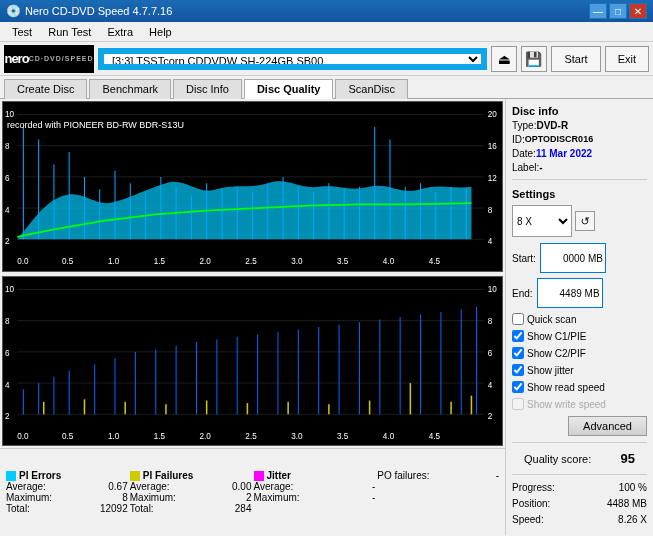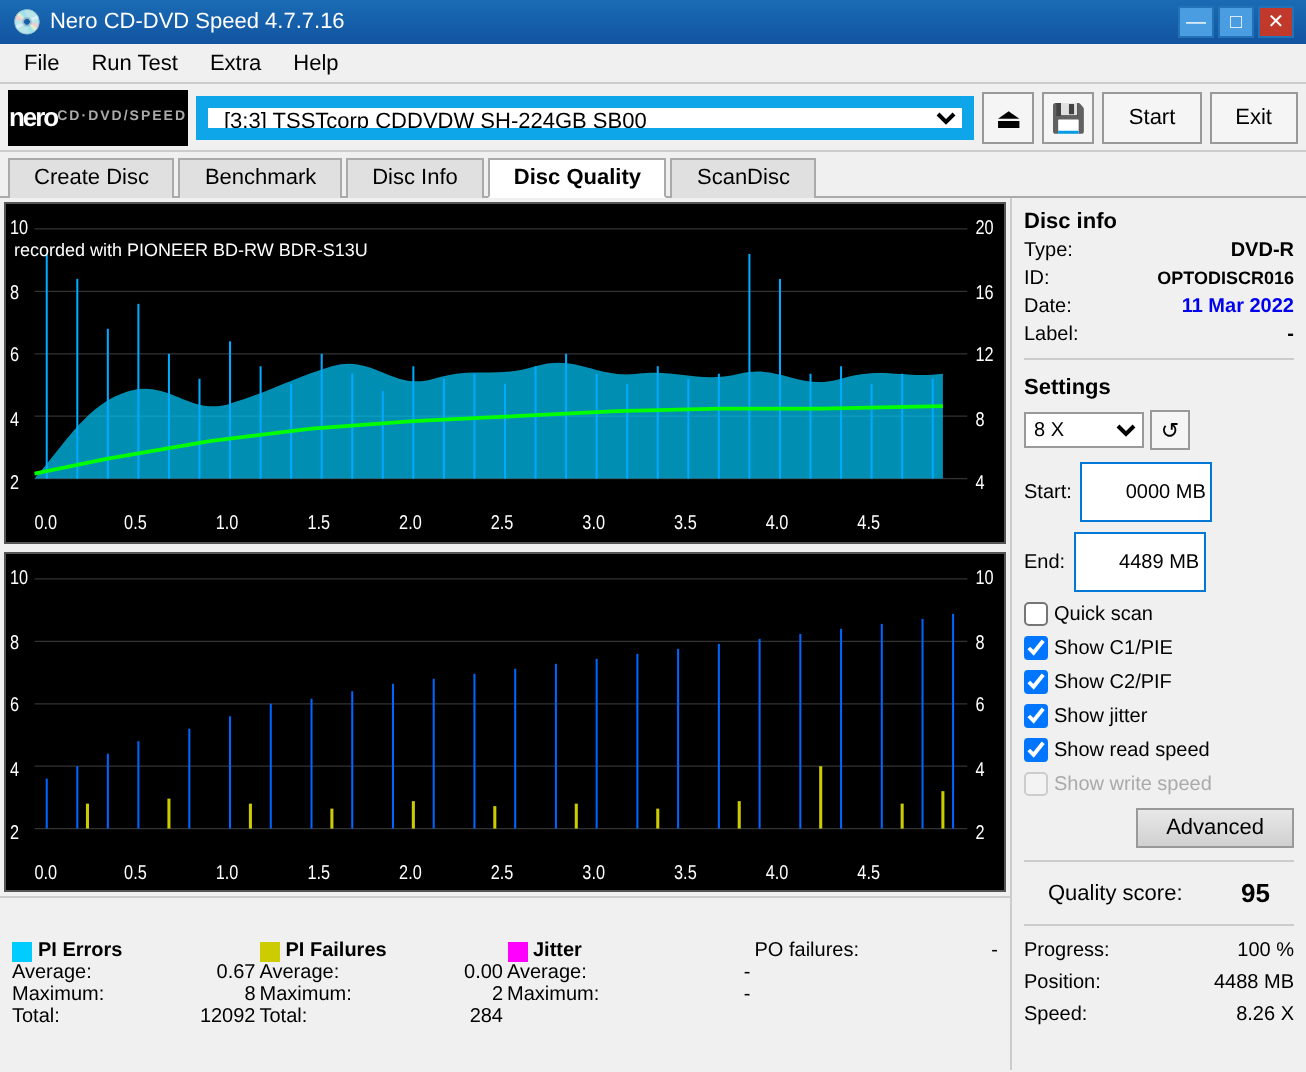--- a/index.html
+++ b/index.html
@@ -167,26 +167,26 @@
       background: #f0f0f0;
       border-left: 1px solid #ccc;
       padding: 4px 6px;
       display: flex;
       flex-direction: column;
       gap: 3px;
       font-size: 11px;
       flex-shrink: 0;
     }
     .panel-section-title { font-weight: bold; font-size: 11px; margin-top: 2px; }
-    .info-row { display: flex; justify-content: space-between; font-size: 10px; }
+    .info-row { display: flex; font-size: 10px; }
     .info-val { font-weight: 600; }
     .info-val.date { color: #0000ee; }
     .settings-row { display: flex; align-items: center; gap: 3px; margin: 2px 0; }
     .speed-select {
-      width: 60px; height: 18px;
+      width: 60px; height: 32px;
       border: 1px solid #999;
       background: white;
       font-size: 10px;
     }
     .mb-input {
       width: 66px; height: 30px;
       border: 1px solid #0078d7;
       background: white;
       font-size: 10px;
       padding: 0 2px;
@@ -227,21 +227,21 @@
     <span>Nero CD-DVD Speed 4.7.7.16</span>
   </div>
   <div class="title-bar-controls">
     <div class="title-btn">—</div>
     <div class="title-btn">□</div>
     <div class="title-btn" style="background:#c0392b;">✕</div>
   </div>
 </div>
 
 <div class="menu-bar">
-  <span class="menu-item">File</span>
+  <span class="menu-item">Test</span>
   <span class="menu-item">Run Test</span>
   <span class="menu-item">Extra</span>
   <span class="menu-item">Help</span>
 </div>
 
 <div class="toolbar">
   <div class="nero-logo">
     <div class="nero-top">nero</div>
     <div class="nero-sub">CD·DVD/SPEED</div>
   </div>

